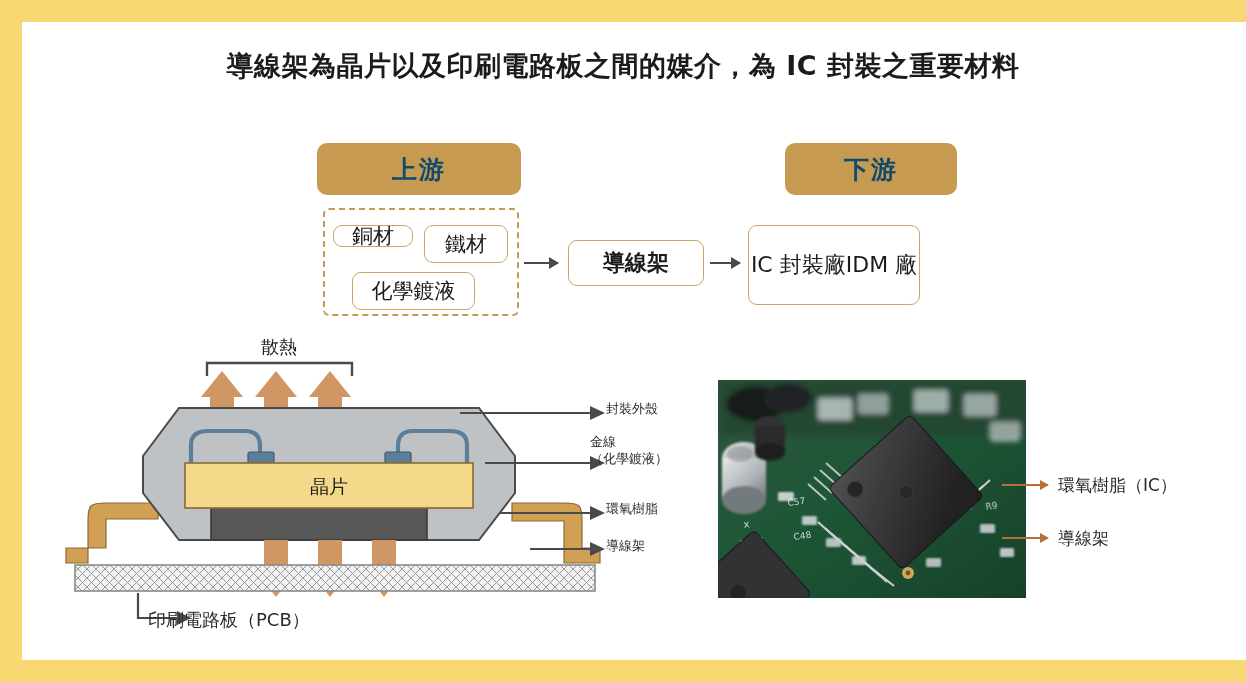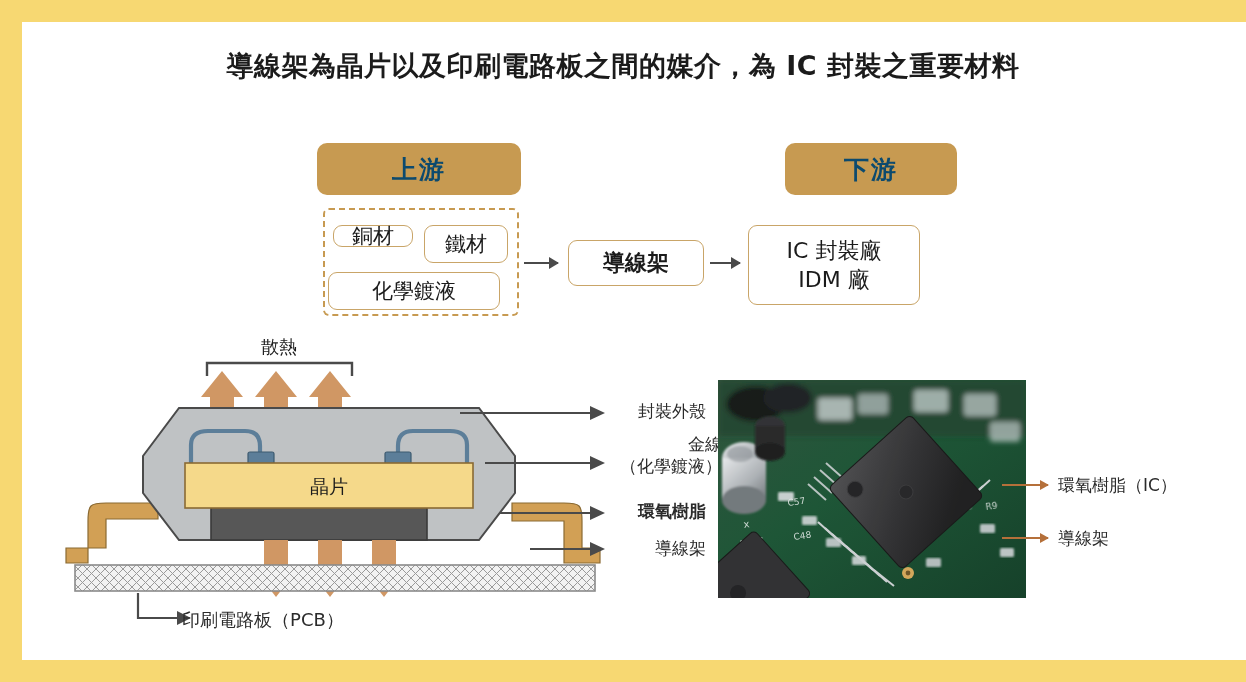--- a/index.html
+++ b/index.html
@@ -41,55 +41,55 @@
     position:absolute;left:323px;top:208px;width:196px;height:108px;
     border:2px dashed #C79A51;border-radius:6px;box-sizing:border-box;
   }
   .chip-box{
     position:absolute;background:#ffffff;border:1.6px solid #C9A568;border-radius:9px;
     display:flex;align-items:center;justify-content:center;
     font-size:21px;color:#1b1b1b;box-sizing:border-box;
   }
   #box-copper{left:333px;top:225px;width:80px;height:22px;text-align:right;}
   #box-iron{left:424px;top:225px;width:84px;height:38px;text-align:center;}
-  #box-plating{left:328px;top:272px;width:172px;height:38px;}
+  #box-plating{left:352px;top:272px;width:123px;height:38px;}
 
   #box-leadframe{
     left:568px;top:240px;width:136px;height:46px;
     font-weight:bold;font-size:22px;
   }
   #box-down{
     left:748px;top:225px;width:172px;height:80px;
-    flex-direction:column;line-height:1.32;font-size:22px;
+    flex-direction:row;line-height:1.32;font-size:22px;
   }
 
   
   .h-arrow{position:absolute;height:2.4px;background:#4a4a4a;}
   .h-arrow:after{
     content:"";position:absolute;right:-1px;top:50%;
     width:0;height:0;border-left:10px solid #4a4a4a;
     border-top:6px solid transparent;border-bottom:6px solid transparent;
     transform:translateY(-50%);
   }
   #arrow-up-mid{left:524px;top:262px;width:34px;}
   #arrow-mid-down{left:710px;top:262px;width:30px;}
 
   
   #cross-section{position:absolute;left:60px;top:335px;width:660px;height:300px;}
 
   
   .cs-label{
-    position:absolute;font-size:17px;color:#2b2b2b;text-align:right;
+    position:absolute;font-size:13px;color:#2b2b2b;text-align:left;
     line-height:1.28;white-space:nowrap;
   }
   #lbl-shell{left:606px;top:401px;width:100px;}
   #lbl-wire{left:590px;top:434px;width:132px;}
-  #lbl-epoxy{left:606px;top:501px;width:100px;font-weight:bold;}
+  #lbl-epoxy{left:606px;top:501px;width:100px;}
   #lbl-lead{left:606px;top:538px;width:100px;}
-  #lbl-pcb{left:148px;top:608px;width:230px;text-align:center;font-size:18px;}
+  #lbl-pcb{left:148px;top:608px;width:230px;text-align:left;font-size:18px;}
 
   
   #photo{
     position:absolute;left:718px;top:380px;width:308px;height:218px;
     overflow:hidden;background:#10331f;
   }
   #photo svg{display:block;}
 
   
   .ph-label{

